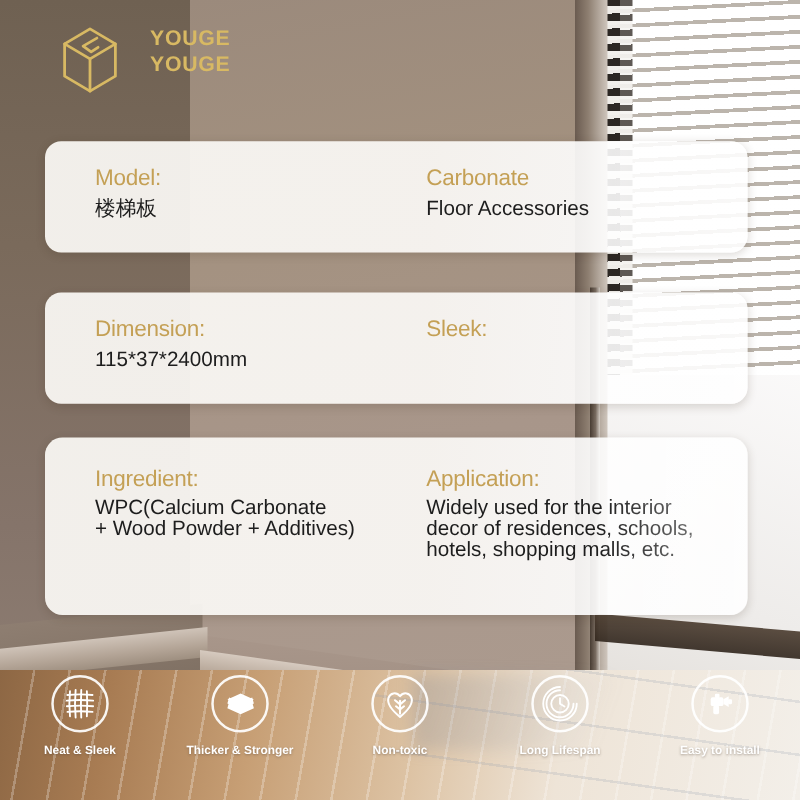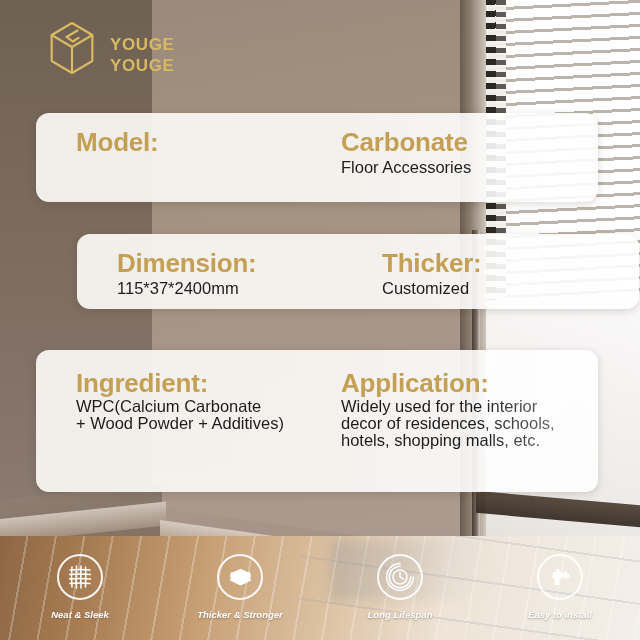--- a/index.html
+++ b/index.html
@@ -107,21 +107,21 @@
       rgba(255,255,255,0) 0px, rgba(255,255,255,0) 40px,
       rgba(150,160,175,.22) 40px, rgba(150,160,175,.22) 42px);
   }
   .floor-shadow{
     position:absolute;left:330px;top:540px;width:220px;height:60px;
     background:linear-gradient(110deg,rgba(120,130,150,.28),rgba(120,130,150,0) 70%);
     filter:blur(6px);
   }
 
   
-  .header{position:absolute;left:48px;top:20px;display:flex;align-items:flex-end;gap:14px;}
+  .header{position:absolute;left:48px;top:20px;display:flex;align-items:flex-start;gap:24px;}
   .logo-mark{width:48px;height:56px;flex:none;}
   .logo-text{
     color:#d8b963;font-size:17px;font-weight:700;line-height:21px;letter-spacing:.6px;
   }
 
   
   .card{
     position:absolute;left:36px;width:562px;
     border-radius:13px;
     background:linear-gradient(90deg,
@@ -129,46 +129,46 @@
         rgba(250,248,245,.93) 55%,
         rgba(255,255,255,.90) 78%,
         rgba(255,255,255,.80) 100%);
     box-shadow:0 2px 8px rgba(60,45,30,.18);
     display:flex;
   }
   .card .col{position:relative;}
   .col-a{width:265px;padding-left:40px;}
   .col-b{width:auto;padding-left:0px;}
   .k{
-    color:#c4a055;font-weight:700;letter-spacing:-.2px;
-    font-size:26px;line-height:30px;white-space:nowrap;
+    color:#c4a055;font-weight:400;letter-spacing:-.2px;
+    font-size:18px;line-height:30px;white-space:nowrap;
   }
   .v{
     color:#1d1d1d;font-size:16.5px;line-height:21px;white-space:pre-line;
   }
 
   #card1{top:113px;height:89px;padding-top:14px;box-sizing:border-box;}
-  #card2{top:234px;height:75px;padding-top:14px;box-sizing:border-box;margin-left:41px;}
-  #card3{top:350px;height:142px;padding-top:18px;box-sizing:border-box;}
+  #card2{top:234px;height:89px;padding-top:14px;box-sizing:border-box;}
+  #card3{top:350px;height:142px;padding-top:18px;box-sizing:border-box;border-radius:14px;}
 
   #card1 .col-b,#card2 .col-b{padding-left:0;}
   #card3 .v{line-height:17px;}
 
   
   .glare{
     position:absolute;right:0;top:0;width:120px;height:100%;
     border-radius:0 13px 13px 0;
     background:linear-gradient(90deg,rgba(255,255,255,0),rgba(255,255,255,.55));
     pointer-events:none;
   }
 
   
   .features{
     position:absolute;left:0;top:540px;width:640px;height:80px;
-    display:flex;align-items:flex-end;font-style:italic;
+    display:flex;align-items:flex-start;
   }
   .feat{flex:1;display:flex;flex-direction:column;align-items:center;}
   .feat-circle{
     width:46px;height:46px;border-radius:50%;
     border:2px solid rgba(255,255,255,.92);
     display:flex;align-items:center;justify-content:center;
     box-sizing:border-box;
   }
   .feat-label{
     margin-top:9px;color:#ffffff;font-size:9.5px;font-weight:700;
@@ -212,36 +212,36 @@
     </span>
     <span class="logo-text">
       <span>YOUGE</span><br>
       <span>YOUGE</span>
     </span>
   </div>
 
   <div class="card" id="card1">
     <div class="col col-a">
       <div class="k">Model:</div>
+      <div class="v">楼梯板</div>
     </div>
     <div class="col col-b">
       <div class="k">Carbonate</div>
       <div class="v">Floor Accessories</div>
     </div>
     <div class="glare"></div>
   </div>
 
   <div class="card" id="card2">
     <div class="col col-a">
       <div class="k">Dimension:</div>
       <div class="v">115*37*2400mm</div>
     </div>
     <div class="col col-b">
-      <div class="k">Thicker:</div>
-      <div class="v">Customized</div>
+      <div class="k">Sleek:</div>
     </div>
     <div class="glare"></div>
   </div>
 
   <div class="card" id="card3">
     <div class="col col-a">
       <div class="k">Ingredient:</div>
       <div class="v">WPC(Calcium Carbonate
  + Wood Powder + Additives)</div>
     </div>
@@ -276,20 +276,33 @@
       <span class="feat-circle">
         <svg viewBox="0 0 28 28" width="27" height="27" fill="#fff">
           <path d="M14 5 L25 10 L14 15 L3 10 Z"></path>
           <path d="M14 12.6 L23.6 8.2 L25 13.2 L14 18.2 L3 13.2 L4.4 8.2 Z"></path>
           <path d="M14 16.6 L23.6 12.2 L25 17.2 L14 22.2 L3 17.2 L4.4 12.2 Z"></path>
         </svg>
       </span>
       <span class="feat-label">Thicker &amp; Stronger</span>
     </div>
 
+    <div class="feat">
+      <span class="feat-circle">
+        <svg viewBox="0 0 28 28" width="28" height="28" fill="none" stroke="#fff" stroke-width="1.6" stroke-linecap="round" stroke-linejoin="round">
+          <path d="M14 24.5 C6 18 3.5 13.5 4.8 9.3 C6 5.4 11 4.2 14 8 C17 4.2 22 5.4 23.2 9.3 C24.5 13.5 22 18 14 24.5 Z"></path>
+          <path d="M14 22 L14 11.5"></path>
+          <path d="M14 14.5 L10 11.2"></path>
+            <path d="M14 14.5 L18 11.2"></path>
+          <path d="M14 18.5 L10.8 16"></path>
+            <path d="M14 18.5 L17.2 16"></path>
+        </svg>
+      </span>
+      <span class="feat-label">Non-toxic</span>
+    </div>
 
     <div class="feat">
       <span class="feat-circle">
         <svg viewBox="0 0 30 30" width="30" height="30" fill="none" stroke="#fff" stroke-width="1.5" stroke-linecap="round">
           <circle cx="15" cy="15" r="7"></circle>
           <path d="M15 10.5 L15 15 L18.6 17.2"></path>
           <path d="M15 4.2 A10.8 10.8 0 1 0 25.8 15"></path>
           <path d="M15 1.6 A13.4 13.4 0 1 0 28.4 15"></path>
         </svg>
       </span>

